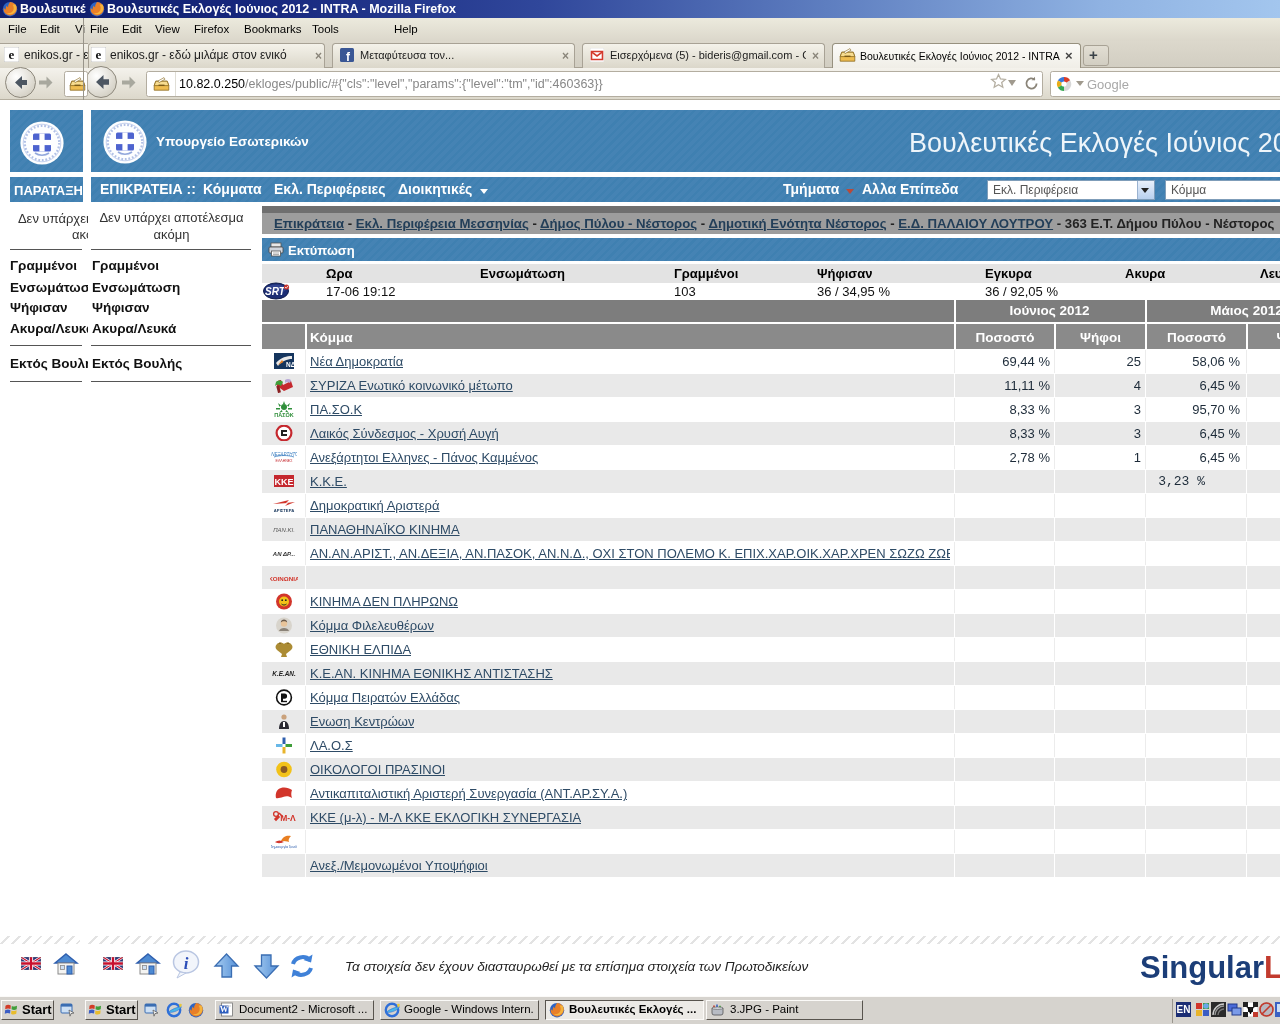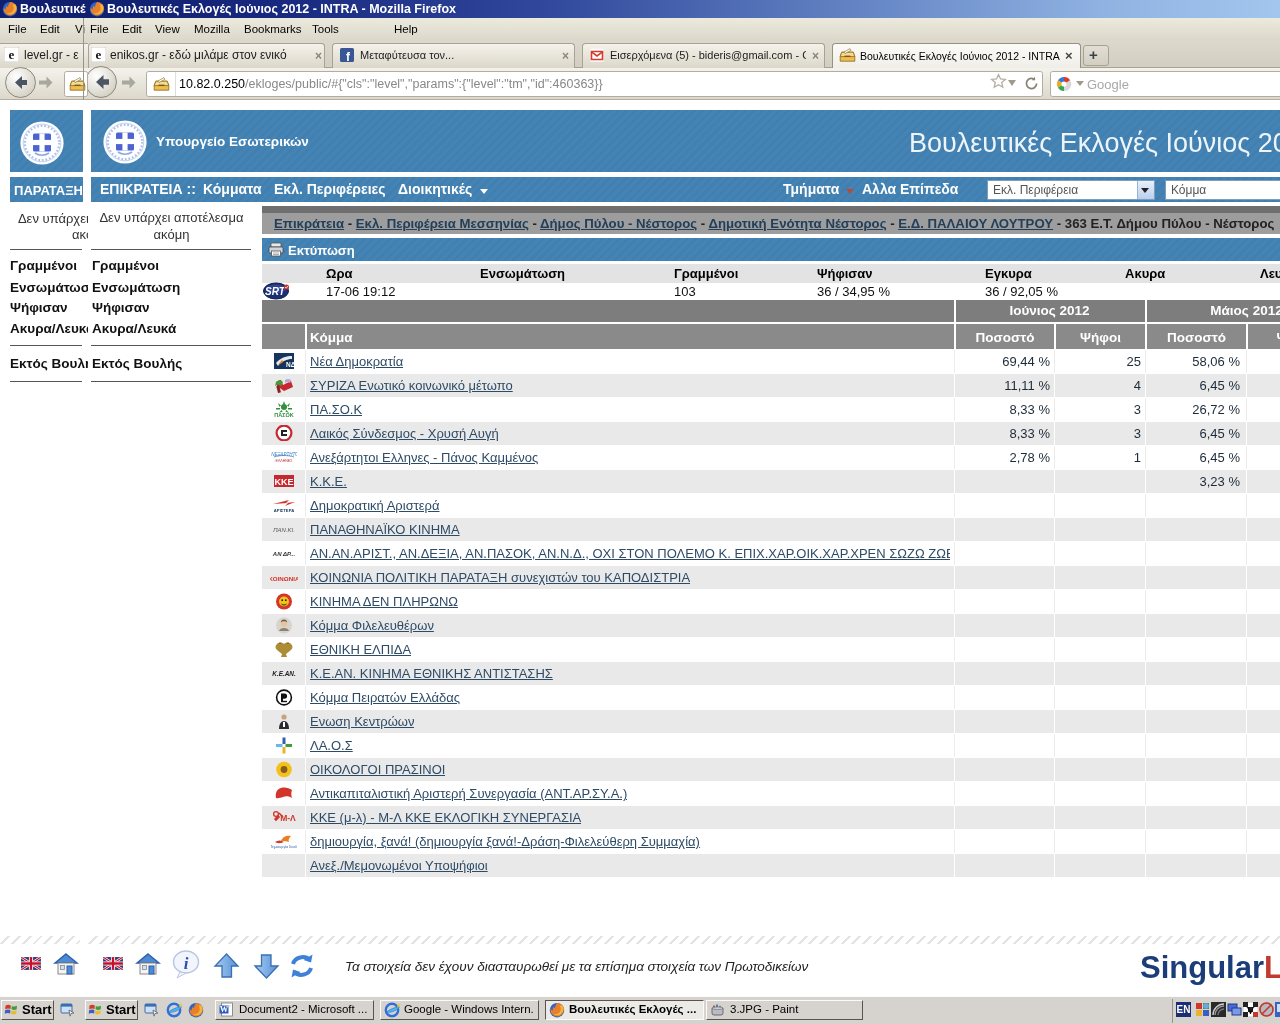--- a/index.html
+++ b/index.html
@@ -40,21 +40,21 @@
 <div class="a menubar" style="left:0;top:18px;width:88px;height:23px;"></div>
 <div class="a" style="left:8px;top:23px;font-size:11.5px;color:#000;">File</div>
 <div class="a" style="left:40px;top:23px;font-size:11.5px;color:#000;">Edit</div>
 <div class="a" style="left:75px;top:23px;font-size:11.5px;color:#000;">Vi</div>
 <div class="a tabstrip" style="left:0;top:41px;width:88px;height:27px;"></div>
 <div class="a tab" style="left:-6px;top:43px;width:100px;height:25px;"></div>
 <div class="a" style="left:4px;top:47px;width:15px;height:15px;"><svg width="15" height="15" viewBox="0 0 15 15">
           <rect width="15" height="15" fill="#fff" stroke="#999" stroke-width="0.5"></rect>
           <text x="7.5" y="12" font-family="Liberation Serif" font-size="13" font-weight="bold" fill="#111" text-anchor="middle">e</text>
         </svg></div>
-<div class="a tabtxt" style="left:24px;top:48px;width:64px;font-size:12px!important;">level.gr - ε</div>
+<div class="a tabtxt" style="left:24px;top:48px;width:64px;font-size:12px!important;">enikos.gr - ε</div>
 <div class="a toolbar" style="left:0;top:68px;width:88px;height:32px;"></div>
 <div class="a navbtn" style="left:5px;top:67px;width:31px;height:31px;"></div>
 <div class="a" style="left:11px;top:73px;width:19px;height:19px;"><svg width="19" height="19" viewBox="0 0 19 19">
           <path d="M11 3 4 9.5l7 6.5v-4h5v-5h-5z" fill="#4c5662"></path>
         </svg></div>
 <div class="a" style="left:38px;top:75px;width:15px;height:15px;"><svg width="15" height="15" viewBox="0 0 15 15">
           <path d="M8.5 1.5 14.5 7.5 8.5 13.5V9.5H1v-4h7.5z" fill="#a8a89e"></path>
         </svg></div>
 <div class="a urlbar" style="left:64px;top:71px;width:24px;height:26px;"></div>
 <div class="a" style="left:69px;top:76px;width:17px;height:15px;"><svg width="17" height="15" viewBox="0 0 17 15">
@@ -106,21 +106,21 @@
 <div class="a" style="left:1px;top:1px;width:16px;height:16px;"><svg width="16" height="16" viewBox="0 0 16 16">
           <circle cx="8" cy="8.2" r="7.2" fill="#2c63c4"></circle>
           <path d="M8 .9c2.2 0 4.3 1.1 5.6 2.8 1.4 1.9 1.7 4.6.6 6.8-1 2.2-3.2 3.7-5.6 3.9-2.1.2-4.3-.7-5.6-2.3C1.7 10.5 1.3 8.3 2 6.4c.2 1 .8 1.9 1.8 2.2-.4-1.5.1-3.2 1.3-4.2-.1.8.4 1.6 1.1 1.8C5.8 4.7 6.4 3.3 8 .9z" fill="#e97f28"></path>
           <path d="M13.6 3.7c1 1.7 1.2 3.9.4 5.8-.9 2.1-3 3.6-5.3 3.8-1.6.1-3.2-.4-4.4-1.4 1.7.7 3.8.5 5.3-.7 1.6-1.2 2.4-3.3 2-5.3-.2-.8-.5-1.6-1-2.2.9-.3 1.9-.3 3 0z" fill="#f5b43c"></path>
         </svg></div>
 <div class="a" style="left:19px;top:2px;font-size:12.5px;font-weight:bold;color:#fff;white-space:nowrap;">Βουλευτικές Εκλογές Ιούνιος 2012 - INTRA - Mozilla Firefox</div>
 <div class="a menubar" style="left:0;top:18px;width:1192px;height:23px;"></div>
 <div class="a" style="left:2px;top:23px;font-size:11.5px;color:#000;">File</div>
 <div class="a" style="left:34px;top:23px;font-size:11.5px;color:#000;">Edit</div>
 <div class="a" style="left:67px;top:23px;font-size:11.5px;color:#000;">View</div>
-<div class="a" style="left:106px;top:23px;font-size:11.5px;color:#000;">Mozilla</div>
+<div class="a" style="left:106px;top:23px;font-size:11.5px;color:#000;">Firefox</div>
 <div class="a" style="left:156px;top:23px;font-size:11.5px;color:#000;">Bookmarks</div>
 <div class="a" style="left:224px;top:23px;font-size:11.5px;color:#000;">Tools</div>
 <div class="a" style="left:262px;top:23px;font-size:11.5px;color:#000;padding-left:44px;">Help</div>
 <div class="a tabstrip" style="left:0;top:41px;width:1192px;height:27px;"></div>
 <div class="a tab" style="left:0px;top:43px;width:237px;height:25px;"></div>
 <div class="a" style="left:3px;top:47px;width:15px;height:15px;"><svg width="15" height="15" viewBox="0 0 15 15">
           <rect width="15" height="15" fill="#fff" stroke="#999" stroke-width="0.5"></rect>
           <text x="7.5" y="12" font-family="Liberation Serif" font-size="13" font-weight="bold" fill="#111" text-anchor="middle">e</text>
         </svg></div>
 <div class="a tabtxt" style="left:22px;top:48px;width:200px;font-size:12px!important;">enikos.gr - εδώ μιλάμε στον ενικό</div>
@@ -315,21 +315,21 @@
 <div class="a" style="left:182px;top:401px;width:28px;height:18px;text-align:center;"><svg width="22" height="16" viewBox="0 0 22 16">
           <g fill="#2f8f3a">
             <circle cx="11" cy="6" r="3"></circle>
             <path d="M11 0l1 3h-2zM5 2l3 2.5-1.6 1.2zM17 2l-3 2.5 1.6 1.2zM3 7h4v1.6H3zM19 7h-4v1.6h4zM6 12l2.5-3 1.2 1.4zM16 12l-2.5-3-1.2 1.4z"></path>
           </g>
           <text x="11" y="15.5" font-size="5.5" font-weight="bold" fill="#2f8f3a" text-anchor="middle" font-family="Liberation Sans">ΠΑΣΟΚ</text>
         </svg></div>
 <div class="a plink" style="left:222px;top:402px;max-width:640px;overflow:hidden;">ΠΑ.ΣΟ.Κ</div>
 <div class="a pct" style="left:868px;top:402px;width:94px;">8,33 %</div>
 <div class="a pct" style="left:968px;top:402px;width:85px;">3</div>
-<div class="a pct" style="left:1059px;top:402px;width:93px;">26,72 %</div>
+<div class="a pct" style="left:1059px;top:402px;width:93px;">95,70 %</div>
 <div class="a" style="left:174px;top:422px;width:1106px;height:23px;background:#e9e9e9;"></div>
 <div class="a" style="left:217px;top:422px;width:1px;height:23px;background:#ffffff;"></div>
 <div class="a" style="left:866px;top:422px;width:1px;height:23px;background:#ffffff;"></div>
 <div class="a" style="left:966px;top:422px;width:1px;height:23px;background:#ffffff;"></div>
 <div class="a" style="left:1057px;top:422px;width:1px;height:23px;background:#ffffff;"></div>
 <div class="a" style="left:1158px;top:422px;width:1px;height:23px;background:#ffffff;"></div>
 <div class="a" style="left:182px;top:425px;width:28px;height:18px;text-align:center;"><svg width="22" height="16" viewBox="0 0 22 16">
           <circle cx="11" cy="8" r="7.4" fill="#fff" stroke="#c5282e" stroke-width="2.2"></circle>
           <path d="M8 5h6v2h-4v2h4v2H8z" fill="#222"></path>
         </svg></div>
@@ -356,21 +356,21 @@
 <div class="a" style="left:217px;top:470px;width:1px;height:23px;background:#ffffff;"></div>
 <div class="a" style="left:866px;top:470px;width:1px;height:23px;background:#ffffff;"></div>
 <div class="a" style="left:966px;top:470px;width:1px;height:23px;background:#ffffff;"></div>
 <div class="a" style="left:1057px;top:470px;width:1px;height:23px;background:#ffffff;"></div>
 <div class="a" style="left:1158px;top:470px;width:1px;height:23px;background:#ffffff;"></div>
 <div class="a" style="left:182px;top:473px;width:28px;height:18px;text-align:center;"><svg width="22" height="16" viewBox="0 0 22 16">
           <rect x="1" y="2" width="20" height="12" fill="#c5282e"></rect>
           <text x="11" y="12" font-size="9" font-weight="bold" fill="#fff" text-anchor="middle" font-family="Liberation Sans">ΚΚΕ</text>
         </svg></div>
 <div class="a plink" style="left:222px;top:474px;max-width:640px;overflow:hidden;">Κ.Κ.Ε.</div>
-<div class="a pct" style="left:1059px;top:474px;width:93px;">3,23 %</div>
+<div class="a pct" style="left:1024px;top:474px;width:93px;font-family:Liberation Mono, monospace;">3,23 %</div>
 <div class="a" style="left:174px;top:494px;width:1106px;height:23px;background:#ffffff;"></div>
 <div class="a" style="left:217px;top:494px;width:1px;height:23px;background:#ececec;"></div>
 <div class="a" style="left:866px;top:494px;width:1px;height:23px;background:#ececec;"></div>
 <div class="a" style="left:966px;top:494px;width:1px;height:23px;background:#ececec;"></div>
 <div class="a" style="left:1057px;top:494px;width:1px;height:23px;background:#ececec;"></div>
 <div class="a" style="left:1158px;top:494px;width:1px;height:23px;background:#ececec;"></div>
 <div class="a" style="left:182px;top:497px;width:28px;height:18px;text-align:center;"><svg width="26" height="16" viewBox="0 0 26 16">
           <path d="M2 7l16-4-3 3 9-1-10 4 3-3z" fill="#d2352b"></path>
           <text x="13" y="14.5" font-size="4.2" font-weight="bold" fill="#1b3a5e" text-anchor="middle" font-family="Liberation Sans">ΑΡΙΣΤΕΡΑ</text>
         </svg></div>
@@ -397,21 +397,20 @@
 <div class="a plink" style="left:222px;top:546px;max-width:640px;overflow:hidden;">ΑΝ.ΑΝ.ΑΡΙΣΤ., ΑΝ.ΔΕΞΙΑ, ΑΝ.ΠΑΣΟΚ, ΑΝ.Ν.Δ., ΟΧΙ ΣΤΟΝ ΠΟΛΕΜΟ Κ. ΕΠΙΧ.ΧΑΡ.ΟΙΚ.ΧΑΡ.ΧΡΕΝ ΣΩΖΩ ΖΩΕΣ ΠΑ...</div>
 <div class="a" style="left:174px;top:566px;width:1106px;height:23px;background:#e9e9e9;"></div>
 <div class="a" style="left:217px;top:566px;width:1px;height:23px;background:#ffffff;"></div>
 <div class="a" style="left:866px;top:566px;width:1px;height:23px;background:#ffffff;"></div>
 <div class="a" style="left:966px;top:566px;width:1px;height:23px;background:#ffffff;"></div>
 <div class="a" style="left:1057px;top:566px;width:1px;height:23px;background:#ffffff;"></div>
 <div class="a" style="left:1158px;top:566px;width:1px;height:23px;background:#ffffff;"></div>
 <div class="a" style="left:182px;top:569px;width:28px;height:18px;text-align:center;"><svg width="28" height="16" viewBox="0 0 28 16">
           <text x="14" y="11.5" font-size="6.2" font-weight="bold" fill="#d2352b" text-anchor="middle" font-family="Liberation Sans">ΚΟΙΝΩΝΙΑ</text>
         </svg></div>
-<div class="a plink" style="left:222px;top:570px;max-width:640px;overflow:hidden;">ΚΟΙΝΩΝΙΑ ΠΟΛΙΤΙΚΗ ΠΑΡΑΤΑΞΗ συνεχιστών του ΚΑΠΟΔΙΣΤΡΙΑ</div>
 <div class="a" style="left:174px;top:590px;width:1106px;height:23px;background:#ffffff;"></div>
 <div class="a" style="left:217px;top:590px;width:1px;height:23px;background:#ececec;"></div>
 <div class="a" style="left:866px;top:590px;width:1px;height:23px;background:#ececec;"></div>
 <div class="a" style="left:966px;top:590px;width:1px;height:23px;background:#ececec;"></div>
 <div class="a" style="left:1057px;top:590px;width:1px;height:23px;background:#ececec;"></div>
 <div class="a" style="left:1158px;top:590px;width:1px;height:23px;background:#ececec;"></div>
 <div class="a" style="left:182px;top:593px;width:28px;height:18px;text-align:center;"><svg width="20" height="17" viewBox="0 0 20 17">
           <circle cx="10" cy="8.5" r="8" fill="#d2352b"></circle>
           <circle cx="10" cy="8.5" r="5" fill="#f2c218"></circle>
           <circle cx="8.2" cy="7.2" r="0.9" fill="#222"></circle>
@@ -531,21 +530,20 @@
 <div class="a" style="left:217px;top:830px;width:1px;height:23px;background:#ececec;"></div>
 <div class="a" style="left:866px;top:830px;width:1px;height:23px;background:#ececec;"></div>
 <div class="a" style="left:966px;top:830px;width:1px;height:23px;background:#ececec;"></div>
 <div class="a" style="left:1057px;top:830px;width:1px;height:23px;background:#ececec;"></div>
 <div class="a" style="left:1158px;top:830px;width:1px;height:23px;background:#ececec;"></div>
 <div class="a" style="left:182px;top:833px;width:28px;height:18px;text-align:center;"><svg width="26" height="16" viewBox="0 0 26 16">
           <path d="M10 8C12 3 16 2 20 3c-2 2-3 4-2 6-2-1-5-1-8-1z" fill="#e87f22"></path>
           <path d="M13 9c-3-2-6-2-9 0 2 1 4 2 9 0z" fill="#d2352b"></path>
           <text x="13" y="15" font-size="3.6" fill="#2f5fae" text-anchor="middle" font-family="Liberation Sans">δημιουργία ξανά!</text>
         </svg></div>
-<div class="a plink" style="left:222px;top:834px;max-width:640px;overflow:hidden;">δημιουργία, ξανά! (δημιουργία ξανά!-Δράση-Φιλελεύθερη Συμμαχία)</div>
 <div class="a" style="left:174px;top:854px;width:1106px;height:23px;background:#e9e9e9;"></div>
 <div class="a" style="left:217px;top:854px;width:1px;height:23px;background:#ffffff;"></div>
 <div class="a" style="left:866px;top:854px;width:1px;height:23px;background:#ffffff;"></div>
 <div class="a" style="left:966px;top:854px;width:1px;height:23px;background:#ffffff;"></div>
 <div class="a" style="left:1057px;top:854px;width:1px;height:23px;background:#ffffff;"></div>
 <div class="a" style="left:1158px;top:854px;width:1px;height:23px;background:#ffffff;"></div>
 <div class="a plink" style="left:222px;top:858px;max-width:640px;overflow:hidden;">Ανεξ./Μεμονωμένοι Υποψήφιοι</div>
 <div class="a hatchband" style="left:0px;top:936px;width:1192px;height:8px;"></div>
 <div class="a" style="left:15px;top:956px;width:20px;height:13px;"><svg width="20" height="13" viewBox="0 0 20 13">
           <rect width="20" height="13" fill="#283577"></rect>

